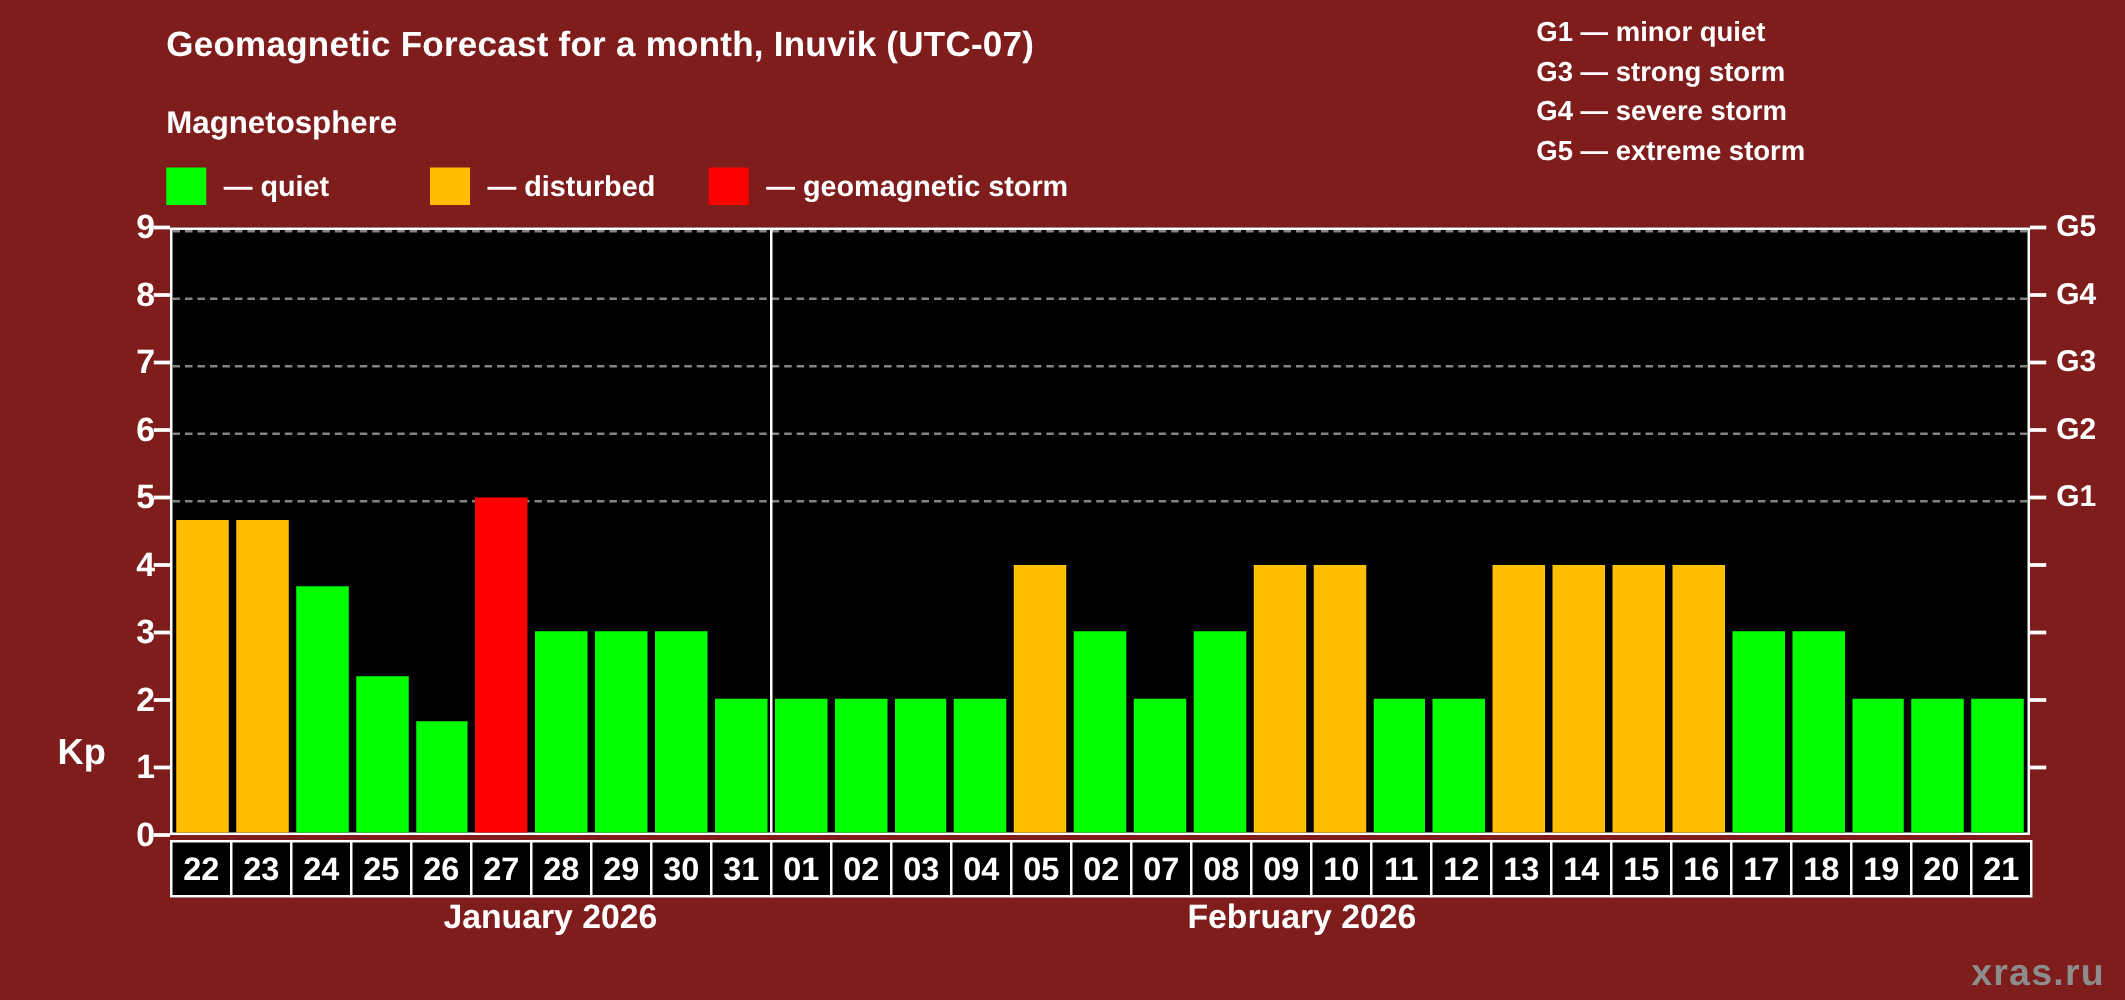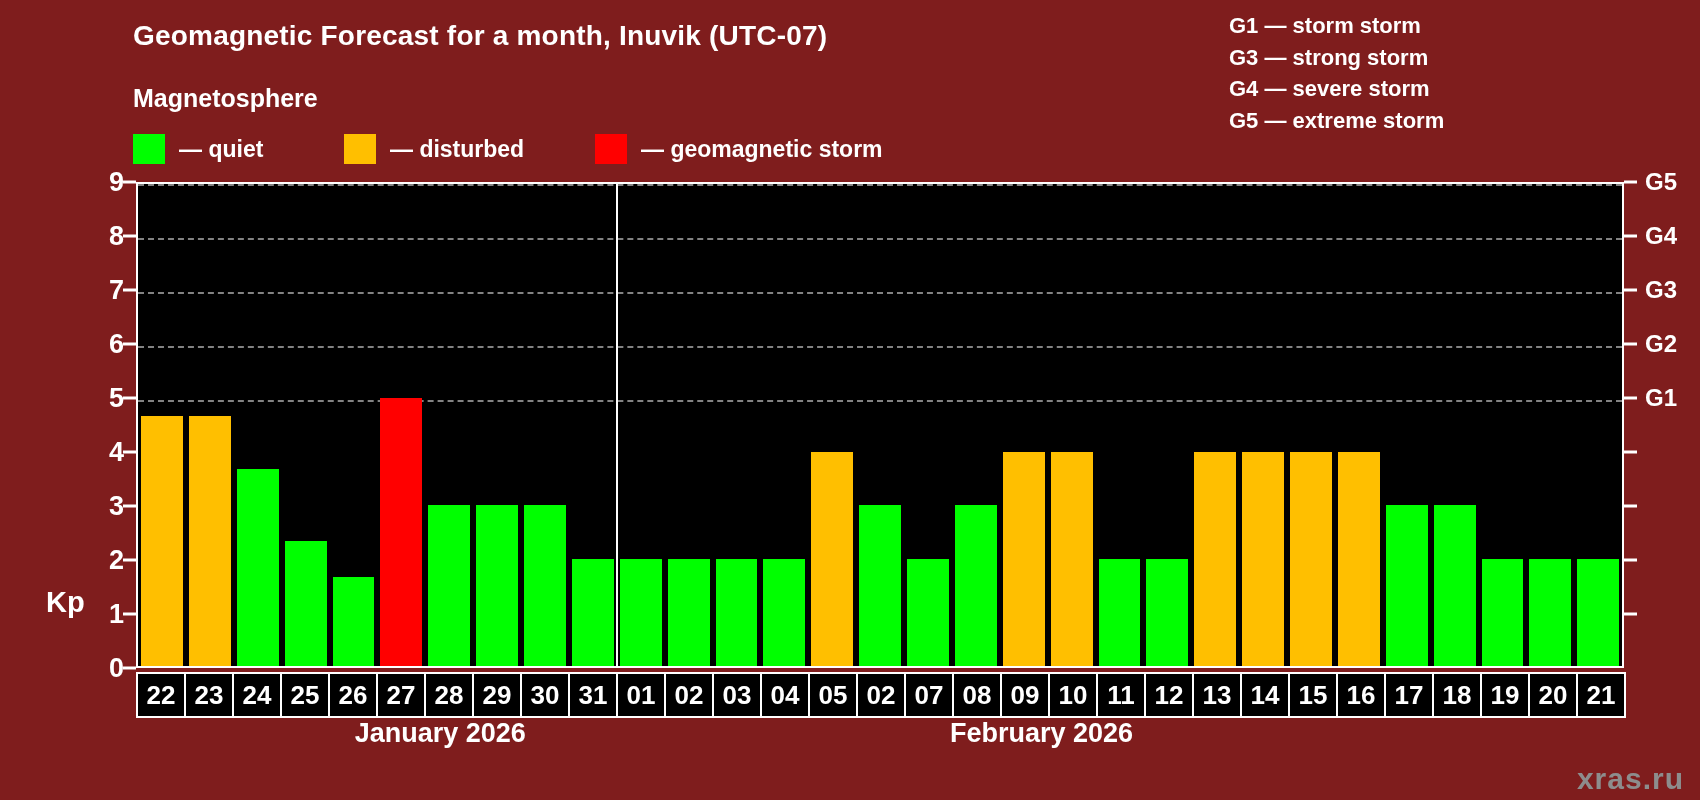--- a/index.html
+++ b/index.html
@@ -55,28 +55,28 @@
 
   <div class="legend" id="legend">
       <div class="legend-item" style="left: 0px;">
         <span class="sw" style="background: rgb(0, 255, 0);"></span>
         <span class="legend-text">— quiet</span>
       </div>
       <div class="legend-item" style="left: 211px;">
         <span class="sw" style="background: rgb(255, 191, 0);"></span>
         <span class="legend-text">— disturbed</span>
       </div>
-      <div class="legend-item" style="left: 462px;">
+      <div class="legend-item" style="left: 434px;">
         <span class="sw" style="background: rgb(255, 0, 0);"></span>
         <span class="legend-text">— geomagnetic storm</span>
       </div>
     </div>
 
   <div class="gscale" id="gscale">
-      <div class="gscale-row">G1 — storm storm</div>
+      <div class="gscale-row">G1 — minor quiet</div>
       <div class="gscale-row">G3 — strong storm</div>
       <div class="gscale-row">G4 — severe storm</div>
       <div class="gscale-row">G5 — extreme storm</div>
     </div>
 
   <div class="yticks" id="yticks">
     <div class="ylabel">Kp</div>
   <div class="ytickmark" style="top: 486px;"></div>
       <div class="ytick" style="top: 486px;">0</div>
       <div class="ytickmark" style="top: 432px;"></div>

